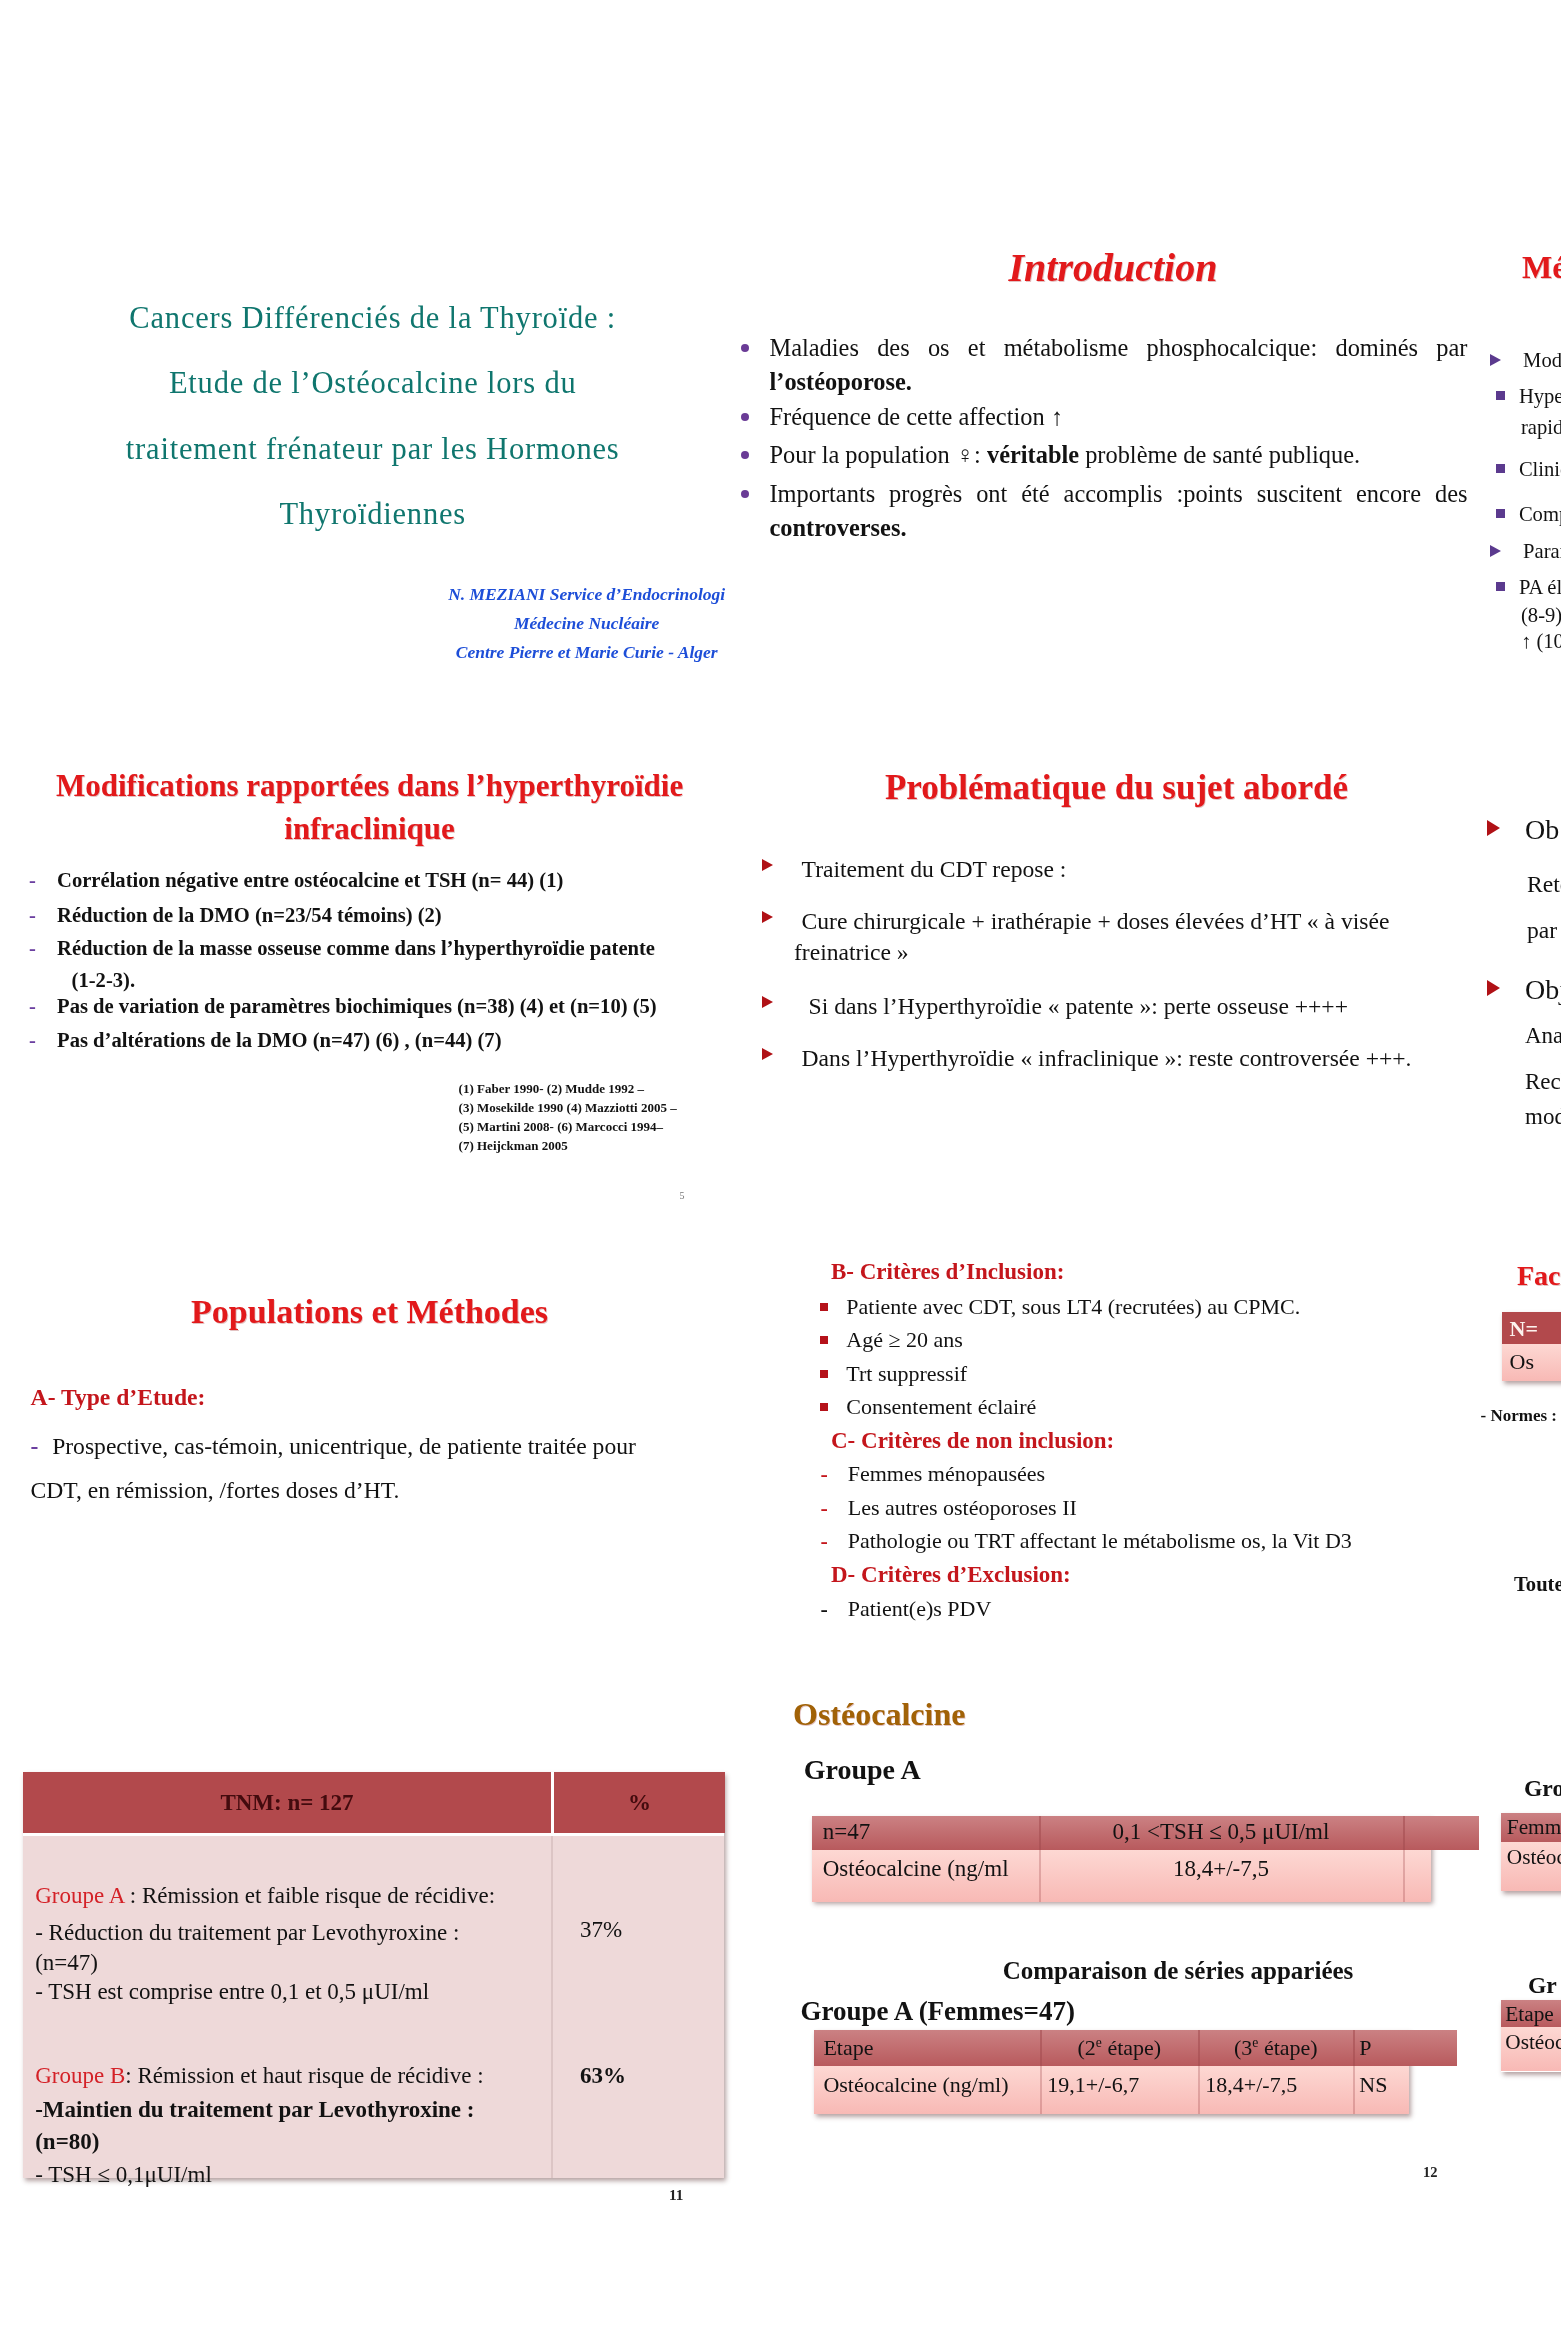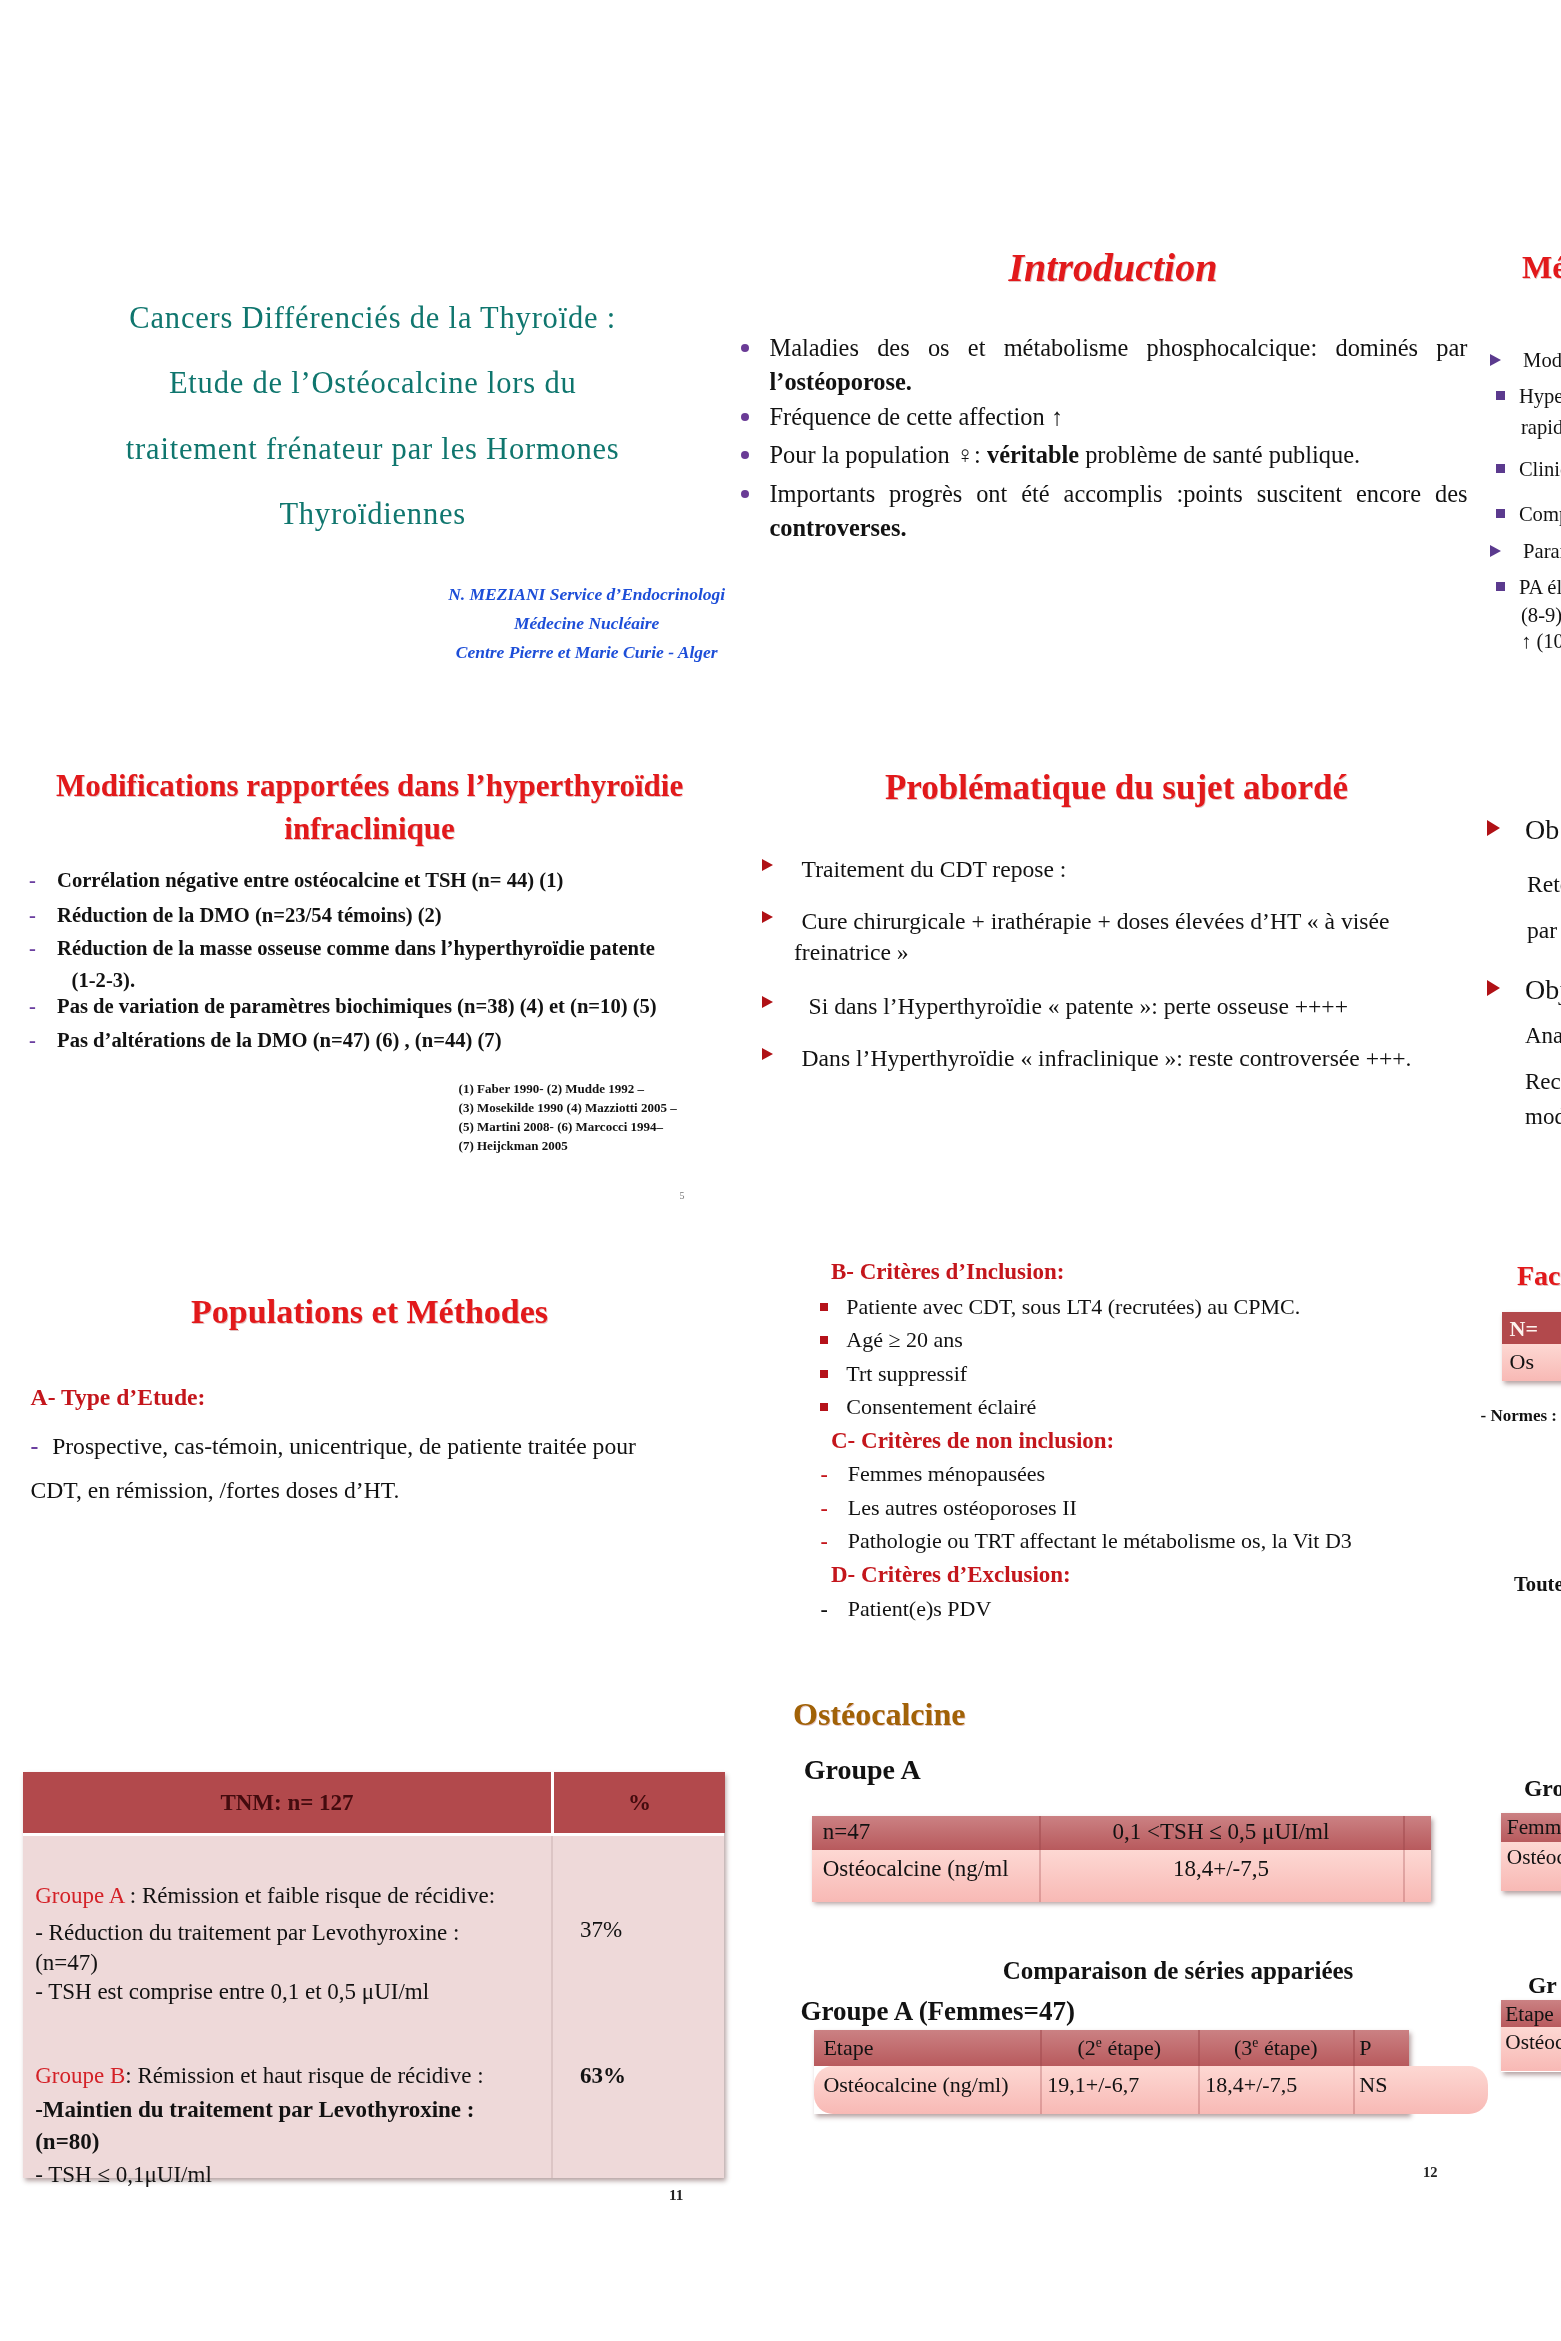--- a/index.html
+++ b/index.html
@@ -24,21 +24,21 @@
   .tri.big{border-top-width:8.4px;border-bottom-width:8.4px;border-left-width:13.7px;}
   .row{position:absolute;display:flex;align-items:flex-start;}
   .nowrap{white-space:nowrap;}
   .just{text-align:justify;}
   
   .shadow{box-shadow:2.3px 3px 4.6px rgba(90,50,50,.45);}
   .tnm-header{background:#b2494c;}
   .tnm-htext{color:#430b0e;font-weight:bold;font-size:23px;}
   .tnm-body{background:#eed9d9;}
   .grp-red{color:#d42127;}
-  .pink-h{background:linear-gradient(#cb8183,#b85a5d);}
+  .pink-h{background:linear-gradient(#cb8183,#b85a5d);padding-left:48px;}
   .pink-b{background:linear-gradient(#fdd8d3,#f8b9b5);}
   .cellline{position:absolute;top:0;bottom:0;width:1.5px;background:#a34b4e;opacity:.55;}
   .sup{font-size:0.62em;vertical-align:super;}
   .b{font-weight:bold;}
 </style>
 </head>
 <body>
 
 <div class="canvas">
 
@@ -283,21 +283,21 @@
     <div class="abs shadow" style="left:21.3px;top:334px;width:595px;height:84px;">
       <div class="abs pink-h" style="left:0;top:0;width:595px;height:36px;">
         <span class="abs" style="left:9.1px;top:4.6px;font-size:22px;">Etape</span>
         <span class="abs" style="left:226px;top:4.6px;width:158px;text-align:center;font-size:22px;"><span>(2</span><span class="sup">e</span><span> étape)</span></span>
         <span class="abs" style="left:384px;top:4.6px;width:155px;text-align:center;font-size:22px;"><span>(3</span><span class="sup">e</span><span> étape)</span></span>
         <span class="abs" style="left:545px;top:4.6px;font-size:22px;">P</span>
         <span class="cellline" style="left:226px;"></span>
         <span class="cellline" style="left:384px;"></span>
         <span class="cellline" style="left:539px;"></span>
       </div>
-      <div class="abs pink-b" style="left:0;top:36px;width:674px;height:48px;border-radius:19px;">
+      <div class="abs pink-b" style="left:0;top:36px;width:595px;height:48px;">
         <span class="abs" style="left:9.1px;top:6.1px;font-size:22px;">Ostéocalcine (ng/ml)</span>
         <span class="abs" style="left:233px;top:6.1px;font-size:22px;">19,1+/-6,7</span>
         <span class="abs" style="left:391px;top:6.1px;font-size:22px;">18,4+/-7,5</span>
         <span class="abs" style="left:545px;top:6.1px;font-size:22px;">NS</span>
         <span class="cellline" style="left:226px;opacity:.3;"></span>
         <span class="cellline" style="left:384px;opacity:.3;"></span>
         <span class="cellline" style="left:539px;opacity:.3;"></span>
       </div>
     </div>
   </section>

